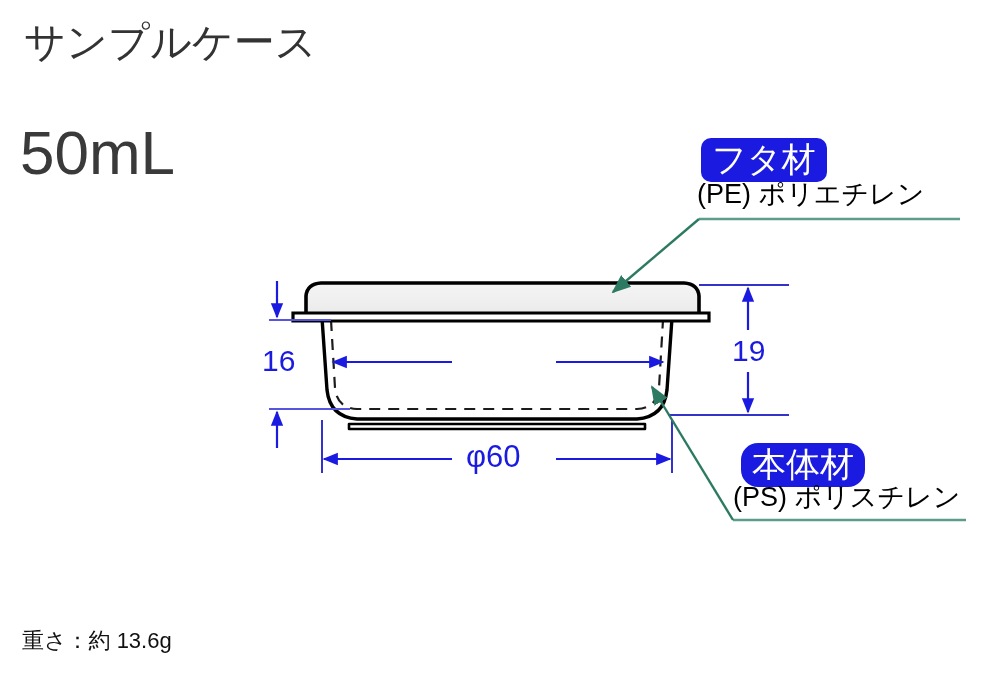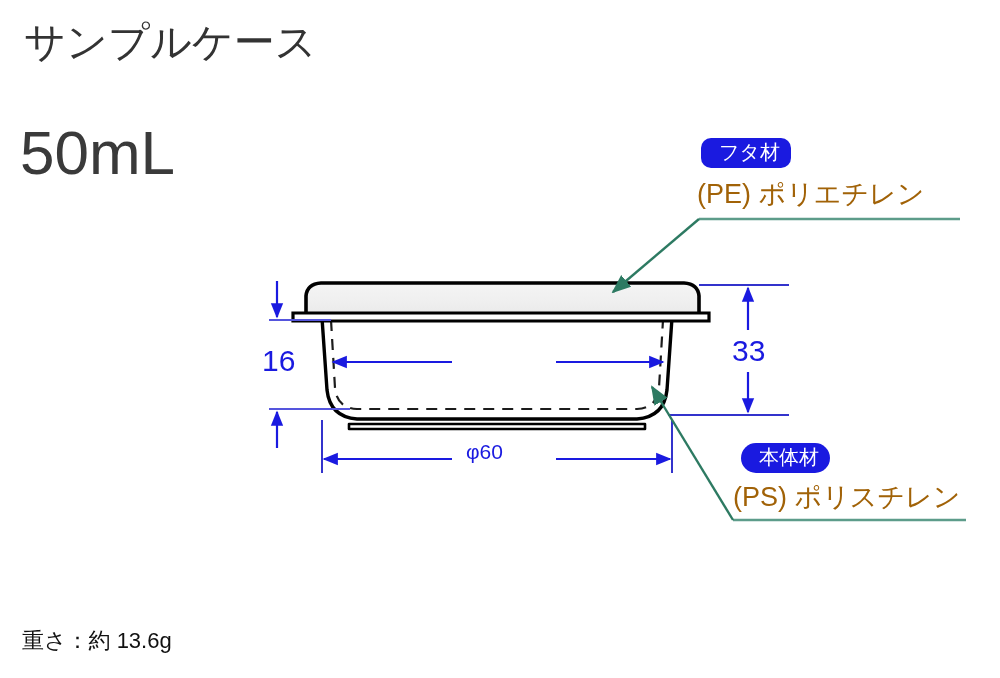--- a/index.html
+++ b/index.html
@@ -49,37 +49,37 @@
     right: 16px;
     top: 18px;
     font-size: 28px;
     color: #1a1ae0;
   }
   .badge {
     position: absolute;
     color: #ffffff;
     background: #1a1ae0;
     border-radius: 10px;
-    font-size: 20px;
-    padding: 4px 11px 6px 18px;
+    font-size: 34px;
+    padding: 4px 11px 6px 11px;
     line-height: 1;
     white-space: nowrap;
   }
   #lid-badge {
     left: 701px;
     top: 138px;
   }
   #body-badge {
     left: 741px;
     top: 443px;
     border-radius: 17px;
   }
   .material-name {
     font-size: 27px;
-    color: #a16207;
+    color: #000000;
     white-space: nowrap;
   }
   #lid-material {
     left: 697px;
     top: 181px;
   }
   #body-material {
     left: 733px;
     top: 484px;
   }
@@ -106,21 +106,21 @@
     top: 336px;
   }
   #dim-57 {
     left: 466px;
     top: 344px;
     font-size: 31px;
   }
   #dim-60 {
     left: 466px;
     top: 441px;
-    font-size: 21px;
+    font-size: 31px;
   }
 </style>
 </head>
 <body>
 
 <div id="page">
 
   <div class="txt" id="product-name">サンプルケース</div>
 
   <div class="txt" id="product-volume">50mL</div>
@@ -129,21 +129,21 @@
   <div class="badge" id="lid-badge">フタ材</div>
 
   <div class="txt material-name" id="lid-material">(PE) ポリエチレン</div>
 
   <div class="badge" id="body-badge">本体材</div>
 
   <div class="txt material-name" id="body-material">(PS) ポリスチレン</div>
 
   <div class="dim-label" id="dim-16">16</div>
 
-  <div class="dim-label" id="dim-22">33</div>
+  <div class="dim-label" id="dim-22">19</div>
 
   <div class="dim-label" id="dim-57">φ57</div>
 
   <div class="dim-label" id="dim-60">φ60</div>
 
   <div class="txt" id="weight-note">重さ：約 13.6g</div>
 
   <svg id="drawing-svg" viewBox="0 0 1000 678">
     <defs>
       <marker id="arrBlue" viewBox="0 0 10 10" refX="9" refY="5" markerWidth="7" markerHeight="7" orient="auto-start-reverse">

